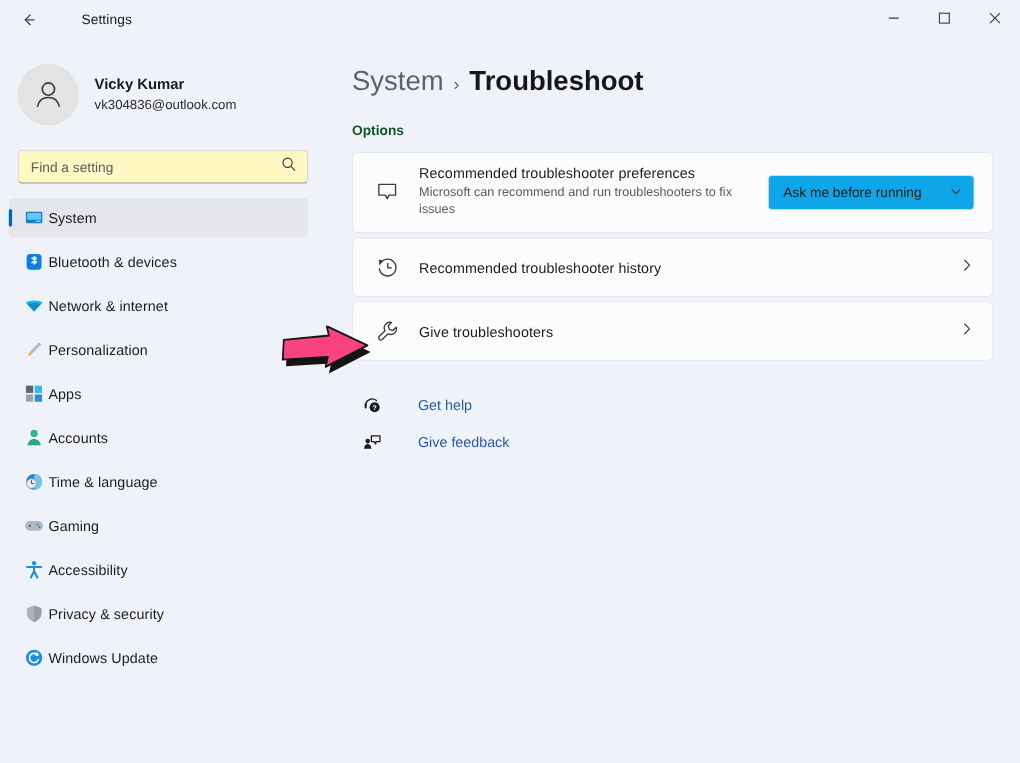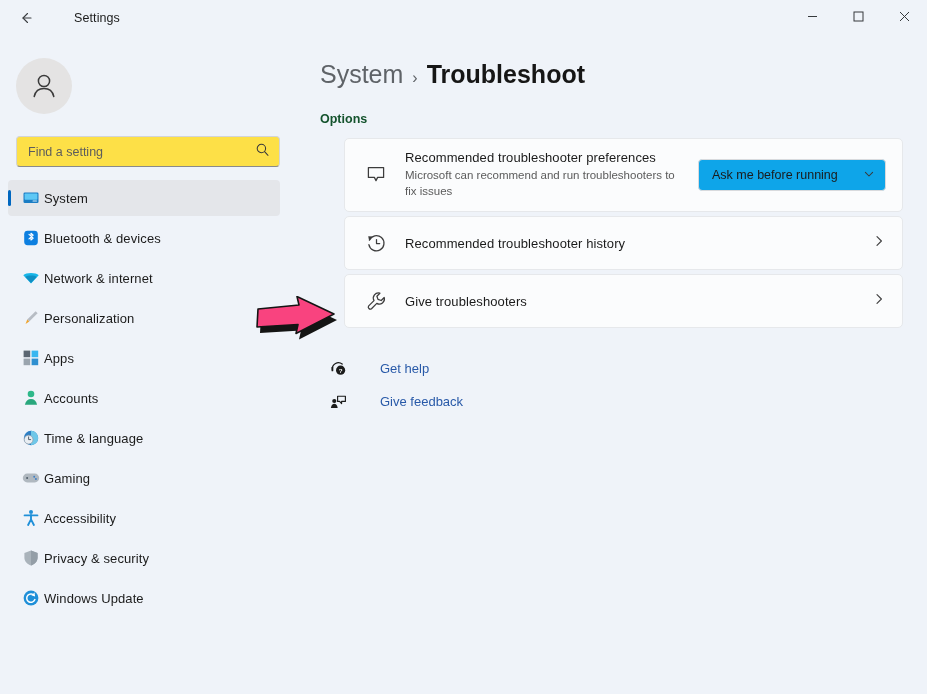--- a/index.html
+++ b/index.html
@@ -89,21 +89,21 @@
   .search-wrap {
     position: relative;
     margin: 22px 20px 0 16px;
   }
   .search-box {
     width: 264px;
     height: 31px;
     border: 1px solid #d2d4d8;
     border-bottom: 1px solid #8a8a8a;
     border-radius: 4px;
-    background: #fde047;
+    background: #fef9c3;
     font-family: "Liberation Sans", sans-serif;
     font-size: 12.5px;
     color: #1b1b1b;
     padding: 0 30px 0 11px;
     outline: none;
   }
   .search-box::placeholder { color: #5d5d5d; }
   .search-icon {
     position: absolute;
     right: 10px; top: 50%;
@@ -179,21 +179,20 @@
   .card {
     background: #fbfcfd;
     border: 1px solid #e6e8eb;
     border-radius: 5px;
     margin-bottom: 4px;
     display: flex;
     align-items: center;
     padding: 0 16px 0 16px;
     min-height: 54px;
     cursor: default;
-    margin-left: 24px;
   }
   .card.clickable { cursor: pointer; }
   .card.tall { min-height: 74px; }
   .card-icon {
     flex: 0 0 30px;
     width: 30px;
     display: flex; align-items: center; justify-content: center;
     color: #3c3c3c;
     margin-right: 14px;
   }
@@ -296,20 +295,24 @@
 </div>
 
 <div class="sidebar">
 
   <div class="account">
     <div class="avatar">
       <svg width="34" height="34" viewBox="0 0 34 34" fill="none">
         <circle cx="17" cy="12" r="5.6" stroke="#3a3a3a" stroke-width="1.5" fill="none"></circle>
         <path d="M7.2 27.5 C8.4 22.2 12.4 19.6 17 19.6 C21.6 19.6 25.6 22.2 26.8 27.5" stroke="#3a3a3a" stroke-width="1.5" fill="none" stroke-linecap="round"></path>
       </svg>
+    </div>
+    <div class="account-text">
+      <div class="account-name">Vicky Kumar</div>
+      <div class="account-email">vk304836@outlook.com</div>
     </div>
   </div>
 
   <div class="search-wrap">
     <input class="search-box" type="text" placeholder="Find a setting" style="">
     <span class="search-icon">
       <svg width="15" height="15" viewBox="0 0 15 15" fill="none">
         <circle cx="6.4" cy="6" r="4.2" stroke="currentColor" stroke-width="1.05" fill="none"></circle>
         <path d="M9.6 9.2 L13 12.8" stroke="currentColor" stroke-width="1.05" stroke-linecap="round"></path>
       </svg>

